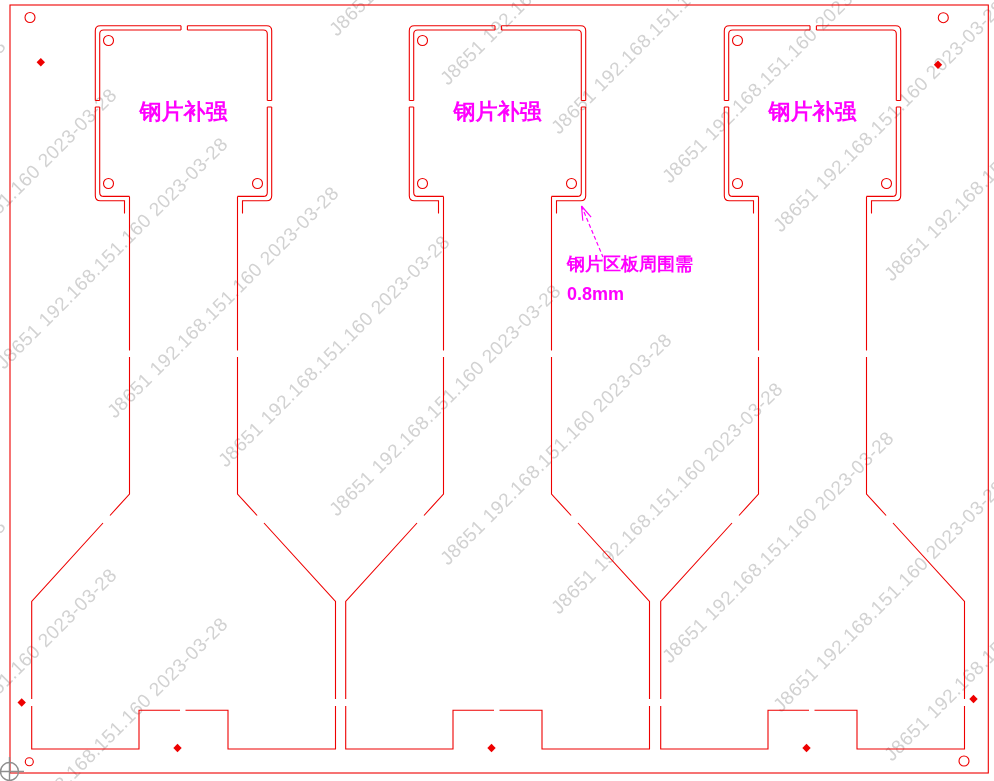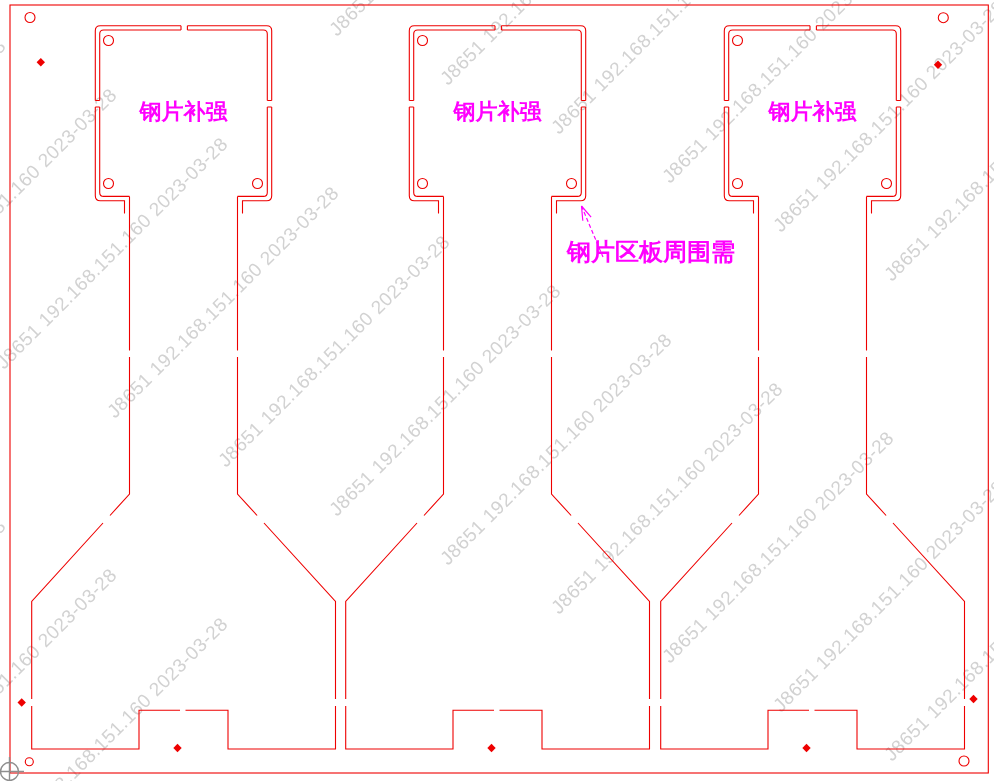--- a/index.html
+++ b/index.html
@@ -30,22 +30,22 @@
     position:absolute;
     width:170px;
     text-align:center;
     font-size:22px;
     font-weight:bold;
     color:var(--accent,#ff00ff);
     white-space:nowrap;
   }
   #slot-note{
     position:absolute;
-    left:567px;top:239px;
-    font-size:24px;
+    left:567px;top:251px;
+    font-size:18px;
     font-weight:bold;
     line-height:26px;
     color:var(--accent,#ff00ff);
     white-space:nowrap;
   }
 </style>
 </head>
 <body>
 
 <div id="canvas" style="--line: #ee0000; --accent: #ff00ff; --wm: #d2d2d2; --org: #8e8e8e; --bg: #ffffff;">
@@ -139,14 +139,15 @@
       <path class="note-arrow-ln" d="M 581.5 206 L 582.8 220.7 M 581.5 206 L 591.1 217.2"></path>
     </g>
   </svg>
 
   <div class="cad-label" style="left:98.5px;top:97px">钢片补强</div>
   <div class="cad-label" style="left:412.5px;top:97px">钢片补强</div>
   <div class="cad-label" style="left:727.5px;top:97px">钢片补强</div>
 
   <div id="slot-note">
     <div>钢片区板周围需</div>
+    <div style="margin-top:4px">0.8mm</div>
   </div>
 </div>
 
 </body></html>

